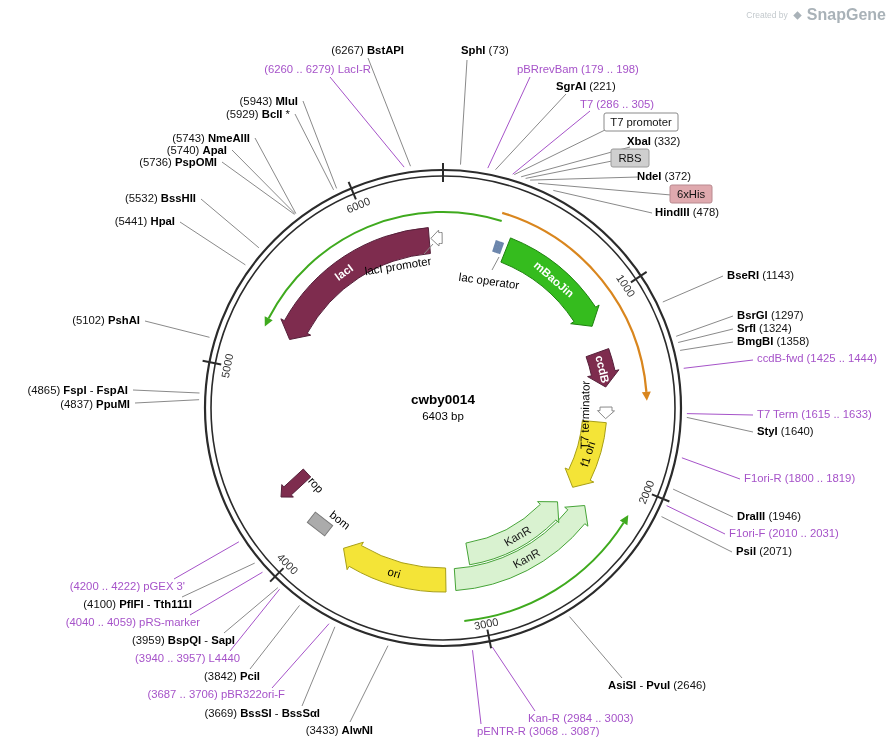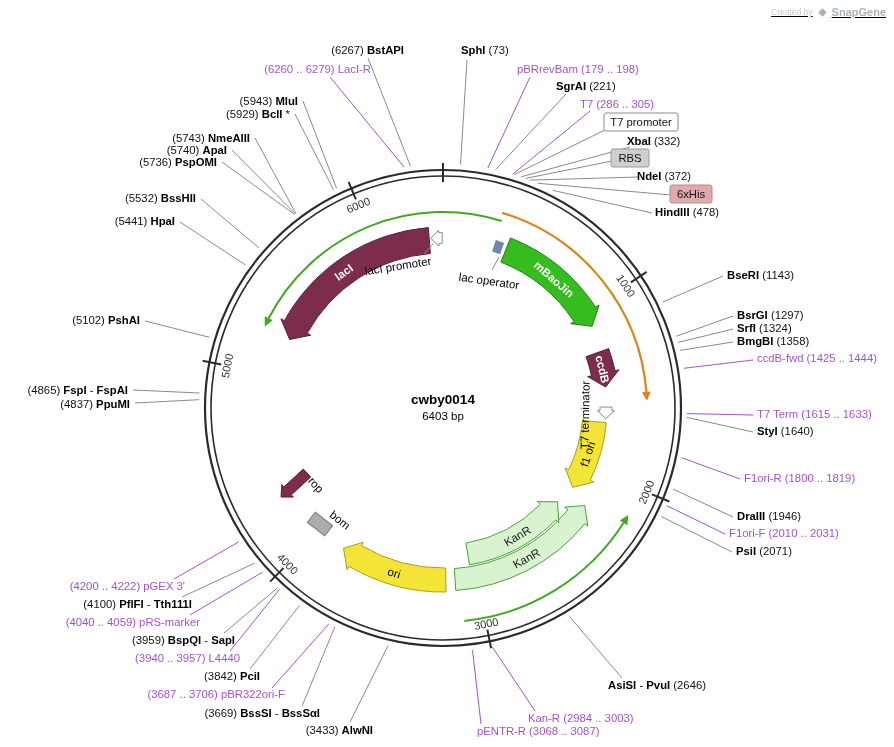--- a/index.html
+++ b/index.html
@@ -10,23 +10,23 @@
   .tick-label{font-size:11px;fill:#333333;}
   .callout-text{font-size:11.3px;}
   .t-n{fill:#111111;}
   .t-b{fill:#000000;font-weight:bold;}
   .t-p{fill:#A653C9;}
   .feat-label{font-size:11.5px;}
   .fb{font-weight:bold;}
   .inner-label{font-size:11.5px;fill:#000000;}
   .center-name{font-size:13.5px;font-weight:bold;fill:#000000;}
   .center-bp{font-size:11.5px;fill:#000000;}
-  .watermark{position:absolute;top:6px;right:8px;display:flex;align-items:center;gap:4px;z-index:5;text-decoration:underline;}
+  .watermark{position:absolute;top:6px;right:8px;display:flex;align-items:center;gap:4px;z-index:5;}
   .wm-created{font-size:8.5px;color:#c3c9cd;}
-  .wm-brand{font-size:11px;font-weight:bold;color:#a9b2b8;}
+  .wm-brand{font-size:16px;font-weight:bold;color:#a9b2b8;}
 </style>
 </head>
 <body>
 
 <div class="stage">
   <div class="watermark">
     <span class="wm-created">Created by</span>
     <span style="display:inline-block;line-height:0;">
       <svg width="11" height="11">
           <rect x="2.5" y="2.5" width="6" height="6" transform="rotate(45 5.5 5.5)" fill="#a9b2b8"></rect>

